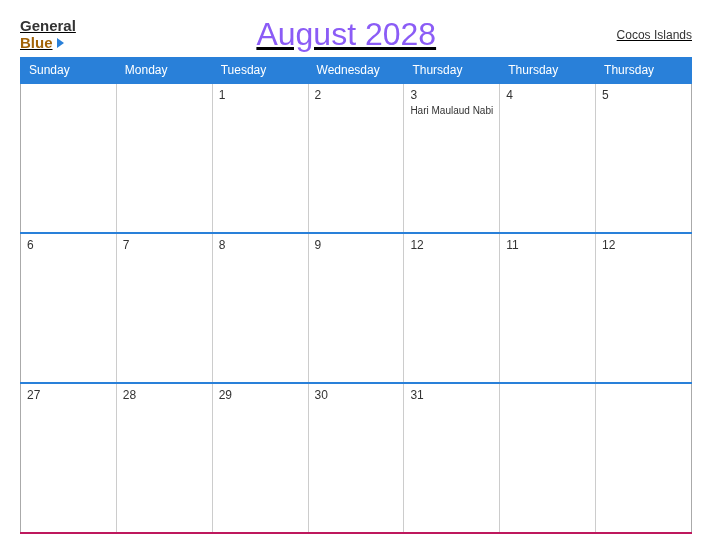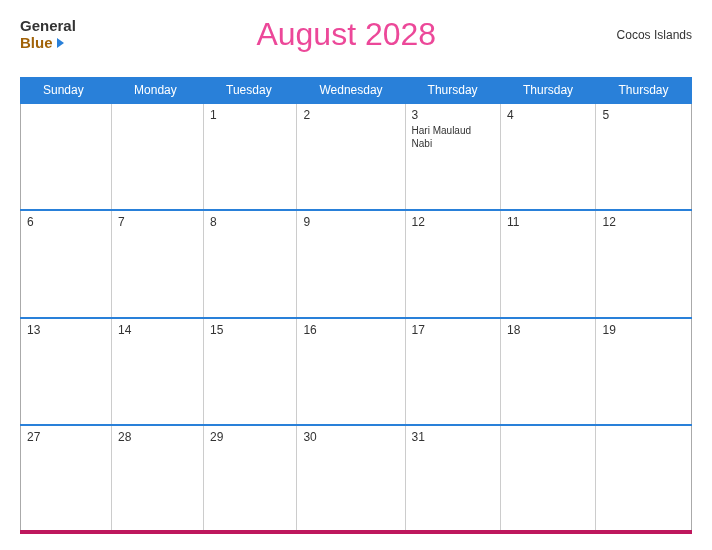--- a/index.html
+++ b/index.html
@@ -12,21 +12,22 @@
       flex-direction: column;
       align-items: center;
       padding: 16px 20px 16px 20px;
     }
 
     .header-row {
       width: 100%;
       display: flex;
       justify-content: space-between;
       align-items: center;
-      margin-bottom: 24px;
+      margin-bottom: 4px;
+      text-decoration: underline;
     }
 
     .logo {
       display: flex;
       flex-direction: column;
       align-items: flex-start;
       line-height: 1.1;
     }
     .logo-general {
       font-size: 15px;
@@ -47,42 +48,42 @@
       border-left: 7px solid #2980d9;
       border-top: 5px solid transparent;
       border-bottom: 5px solid transparent;
       display: inline-block;
       margin-left: 2px;
     }
 
     .calendar-title {
       font-size: 32px;
       font-weight: normal;
-      color: #ec4899;
+      color: #8b5cf6;
       text-align: left;
     }
 
     .region-label {
       font-size: 12px;
       color: #333;
       text-align: right;
     }
 
     .calendar {
       width: 100%;
       border-collapse: collapse;
       flex: 1;
     }
 
     .calendar thead tr th {
       background: #2980d9;
       color: #fff;
       font-size: 12px;
       font-weight: normal;
-      padding: 5px 22px;
+      padding: 5px 8px;
       text-align: left;
       border: 1px solid #2980d9;
     }
 
     .calendar tbody tr td {
       border-top: 2px solid #2980d9;
       border-left: 1px solid #ccc;
       border-right: 1px solid #ccc;
       border-bottom: none;
       vertical-align: top;
@@ -93,21 +94,21 @@
     }
 
     .calendar tbody tr td:first-child {
       border-left: 1px solid #aaa;
     }
     .calendar tbody tr td:last-child {
       border-right: 1px solid #aaa;
     }
 
     .calendar tbody tr:last-child td {
-      border-bottom: 4px solid #be185d;
+      border-bottom: 2px solid #be185d;
     }
 
     .day-num {
       font-size: 12px;
       color: #333;
       display: block;
       margin-bottom: 2px;
     }
 
     .day-event {
@@ -187,43 +188,20 @@
         </td>
         <td>
           <span class="day-num">11</span>
         </td>
         <td>
           <span class="day-num">12</span>
         </td>
       </tr>
       <tr>
         <td>
-          <span class="day-num">13</span>
-        </td>
-        <td>
-          <span class="day-num">14</span>
-        </td>
-        <td>
-          <span class="day-num">15</span>
-        </td>
-        <td>
-          <span class="day-num">16</span>
-        </td>
-        <td>
-          <span class="day-num">17</span>
-        </td>
-        <td>
-          <span class="day-num">18</span>
-        </td>
-        <td>
-          <span class="day-num">19</span>
-        </td>
-      </tr>
-      <tr>
-        <td>
           <span class="day-num">27</span>
         </td>
         <td>
           <span class="day-num">28</span>
         </td>
         <td>
           <span class="day-num">29</span>
         </td>
         <td>
           <span class="day-num">30</span>

